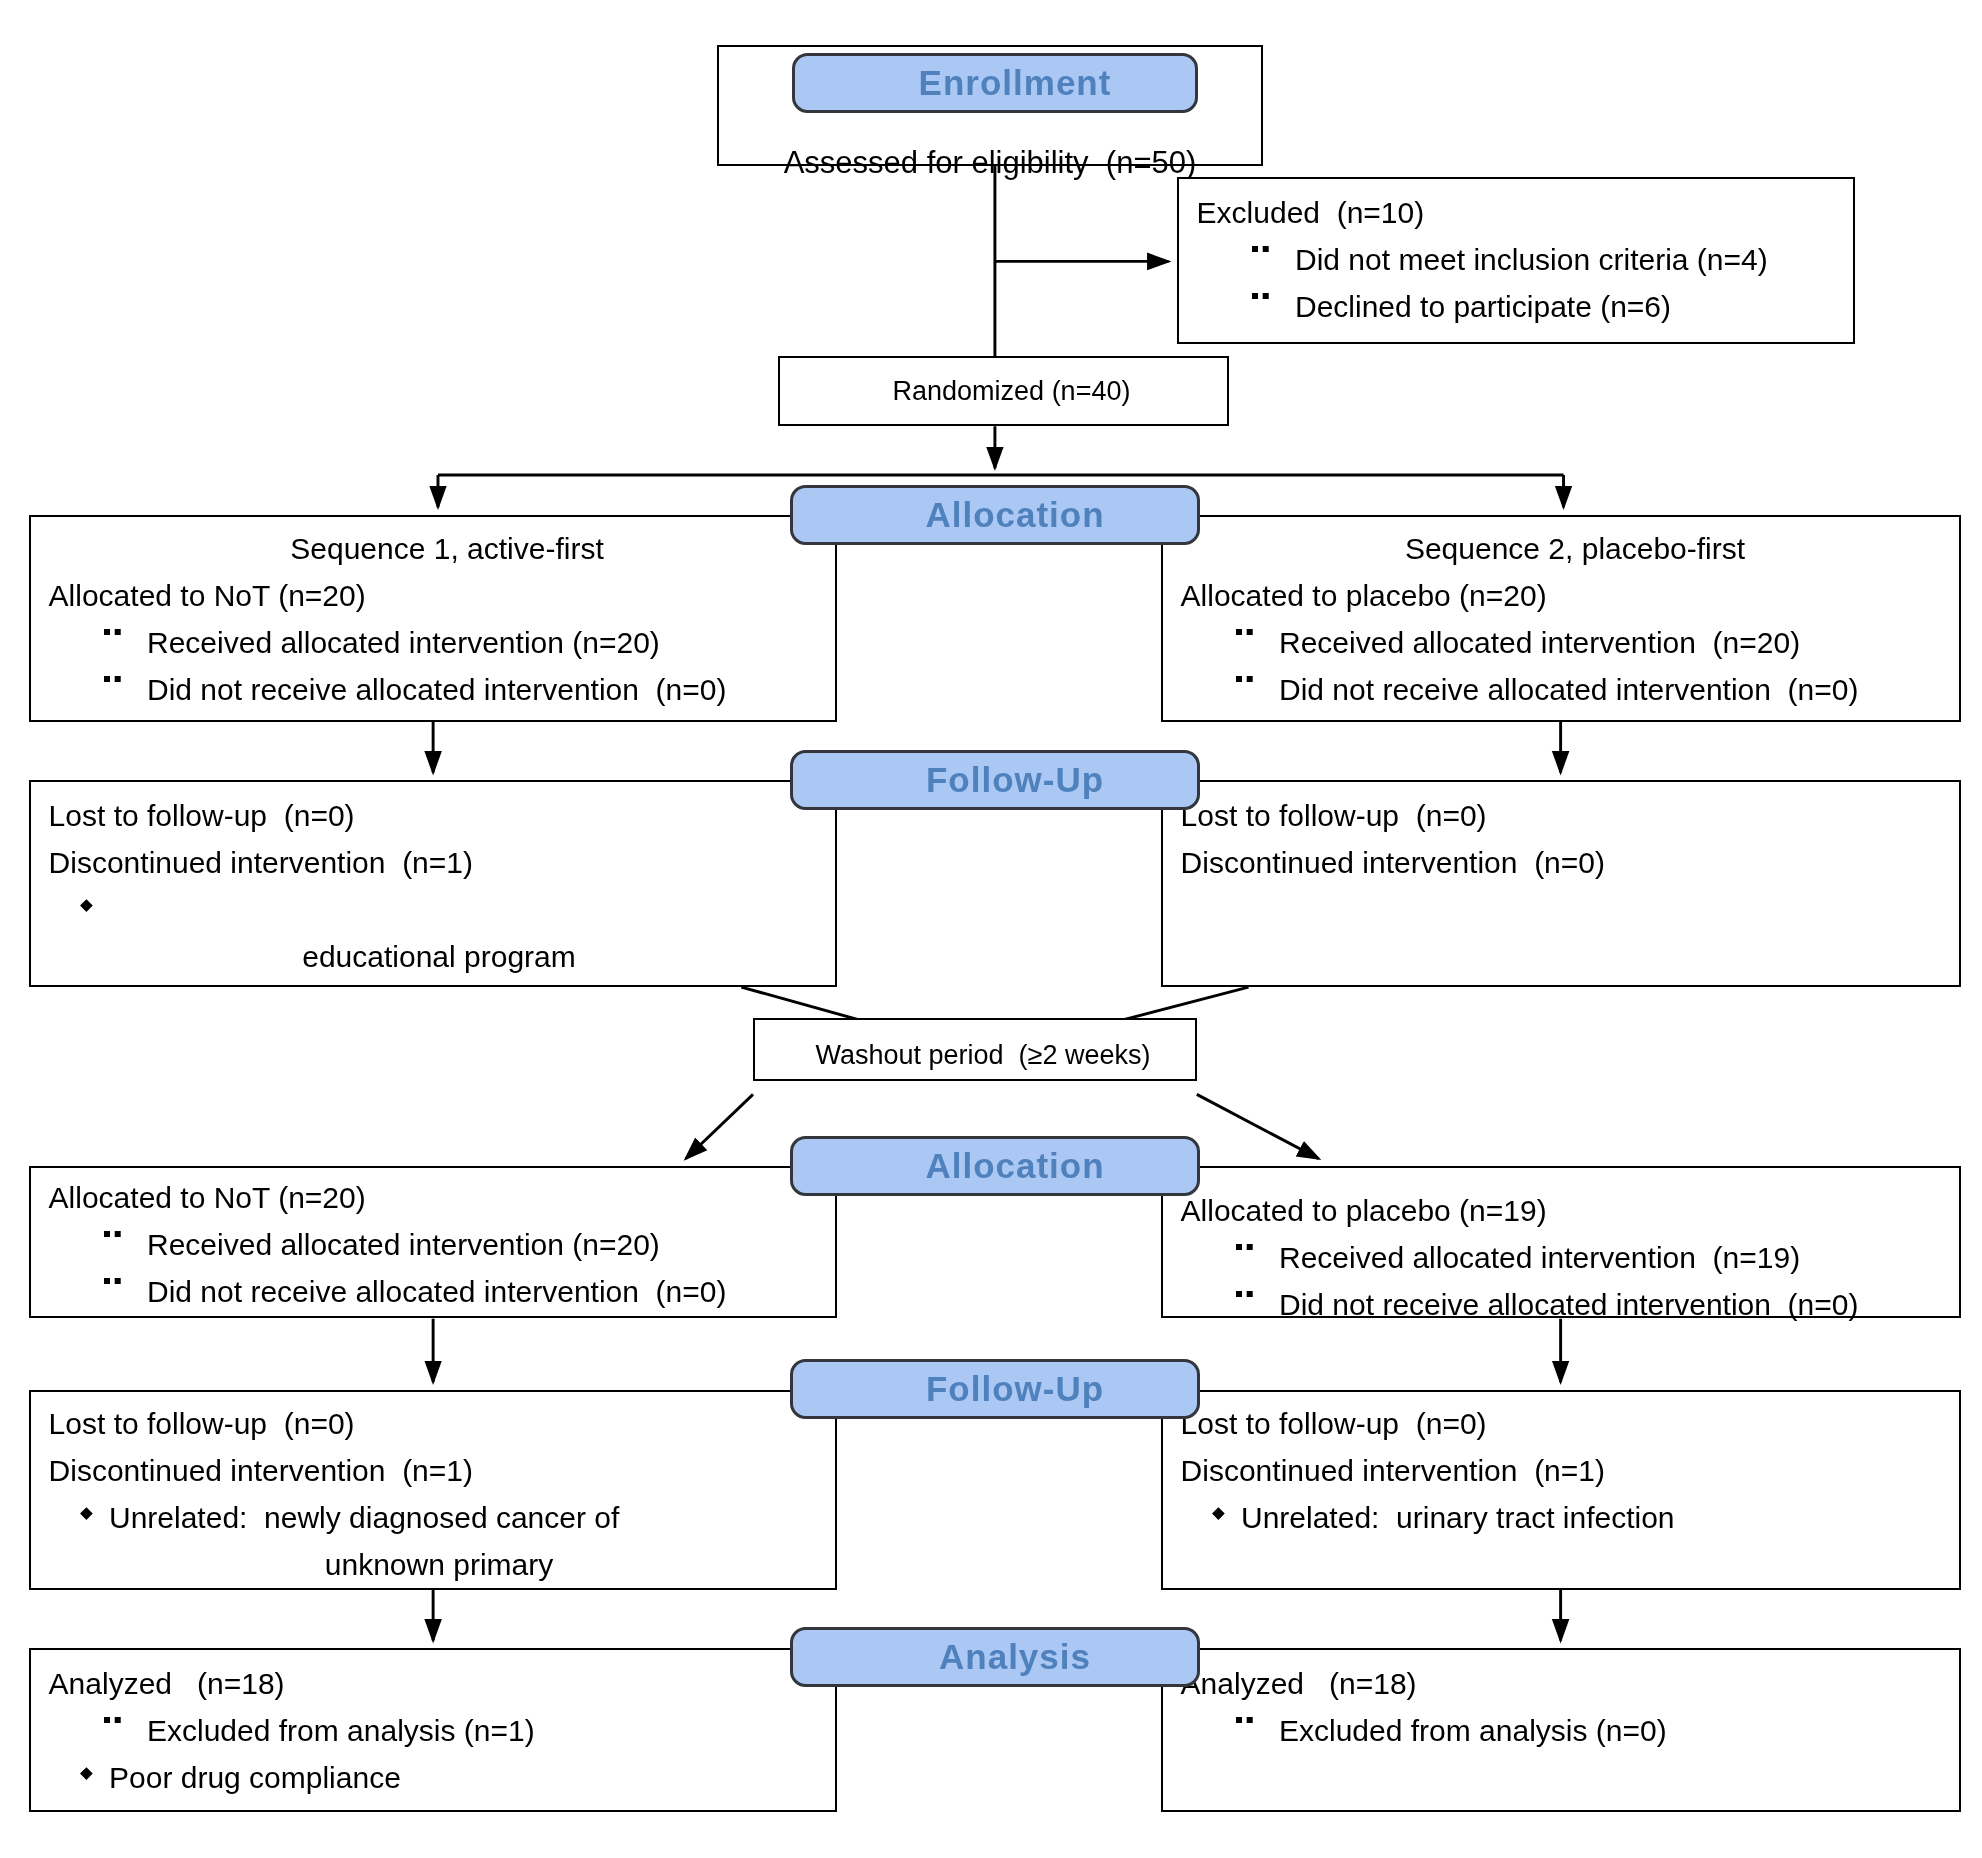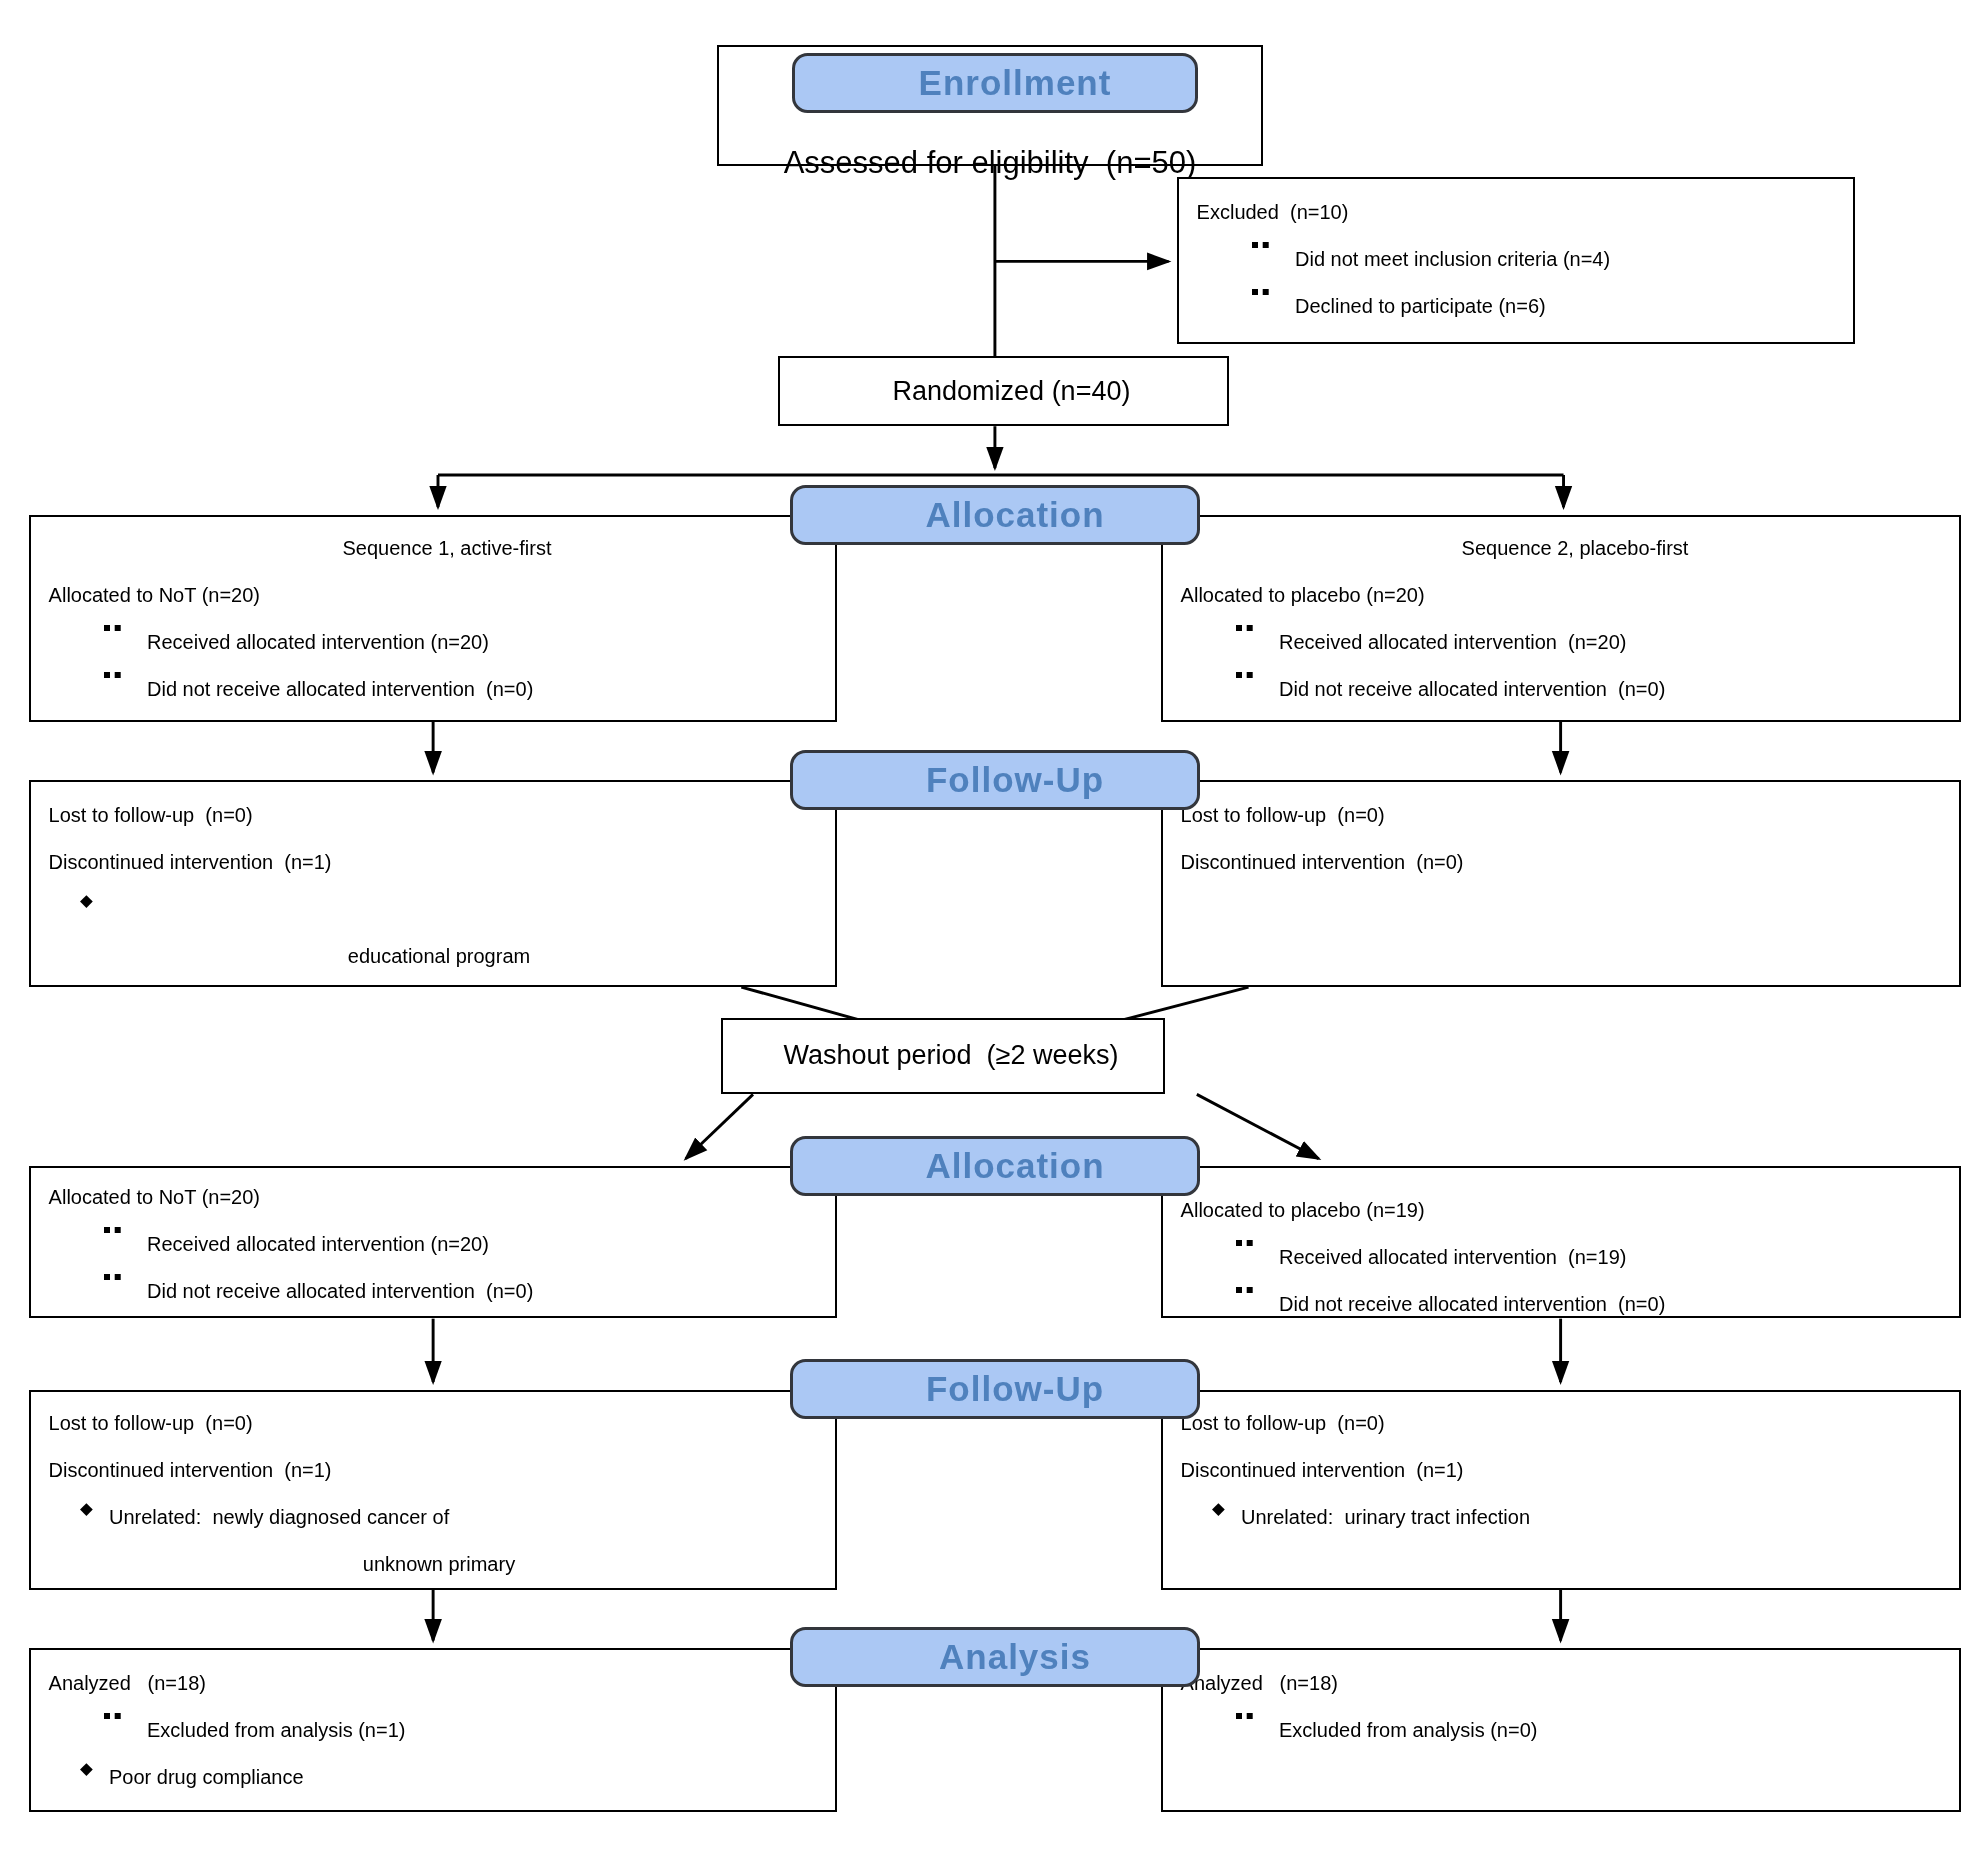--- a/index.html
+++ b/index.html
@@ -11,21 +11,21 @@
     color:#000;
   }
   #connectors{position:absolute;left:0;top:0;width:1983px;height:1859px;}
   .box{
     position:absolute;
     background:#ffffff;
     border:2.9px solid #000000;
     box-sizing:border-box;
   }
   .row{
-    font-size:20px;
+    font-size:30px;
     line-height:47px;
     padding-left:17.6px;
     white-space:pre-wrap;
     color:#000;
   }
   .row.center{text-align:center;padding-left:0;margin-left:28px;}
   .row.bullet{padding-left:37px;margin-left:32px;}
   .row.sub{padding-left:43px;}
   .row.cont{text-align:center;padding-left:12px;}
   
@@ -134,21 +134,21 @@
     <div class="row">Discontinued intervention  (n=1)</div>
     <div class="row sub"><span class="bd"></span></div>
     <div class="row cont">educational program</div>
   </div>
 
   <div class="box" style="left:1161px;top:780px;width:800px;height:207px;padding-top:9.8px">
     <div class="row">Lost to follow-up  (n=0)</div>
     <div class="row">Discontinued intervention  (n=0)</div>
   </div>
 
-  <div class="box" style="left:721px;top:1018px;width:444px;height:76px">
+  <div class="box" style="left:753px;top:1018px;width:444px;height:63px">
     <div class="single-line" style="top:19.5px">Washout period  (≥2 weeks)</div>
   </div>
 
   <div class="box" style="left:29px;top:1166px;width:808px;height:152px;padding-top:5.9px">
     <div class="row">Allocated to NoT (n=20)</div>
     <div class="row bullet"><span class="b2"></span><span>Received allocated intervention (n=20)</span></div>
     <div class="row bullet"><span class="b2"></span><span>Did not receive allocated intervention  (n=0)</span></div>
   </div>
 
   <div class="box" style="left:1161px;top:1166px;width:800px;height:152px;padding-top:19px">

